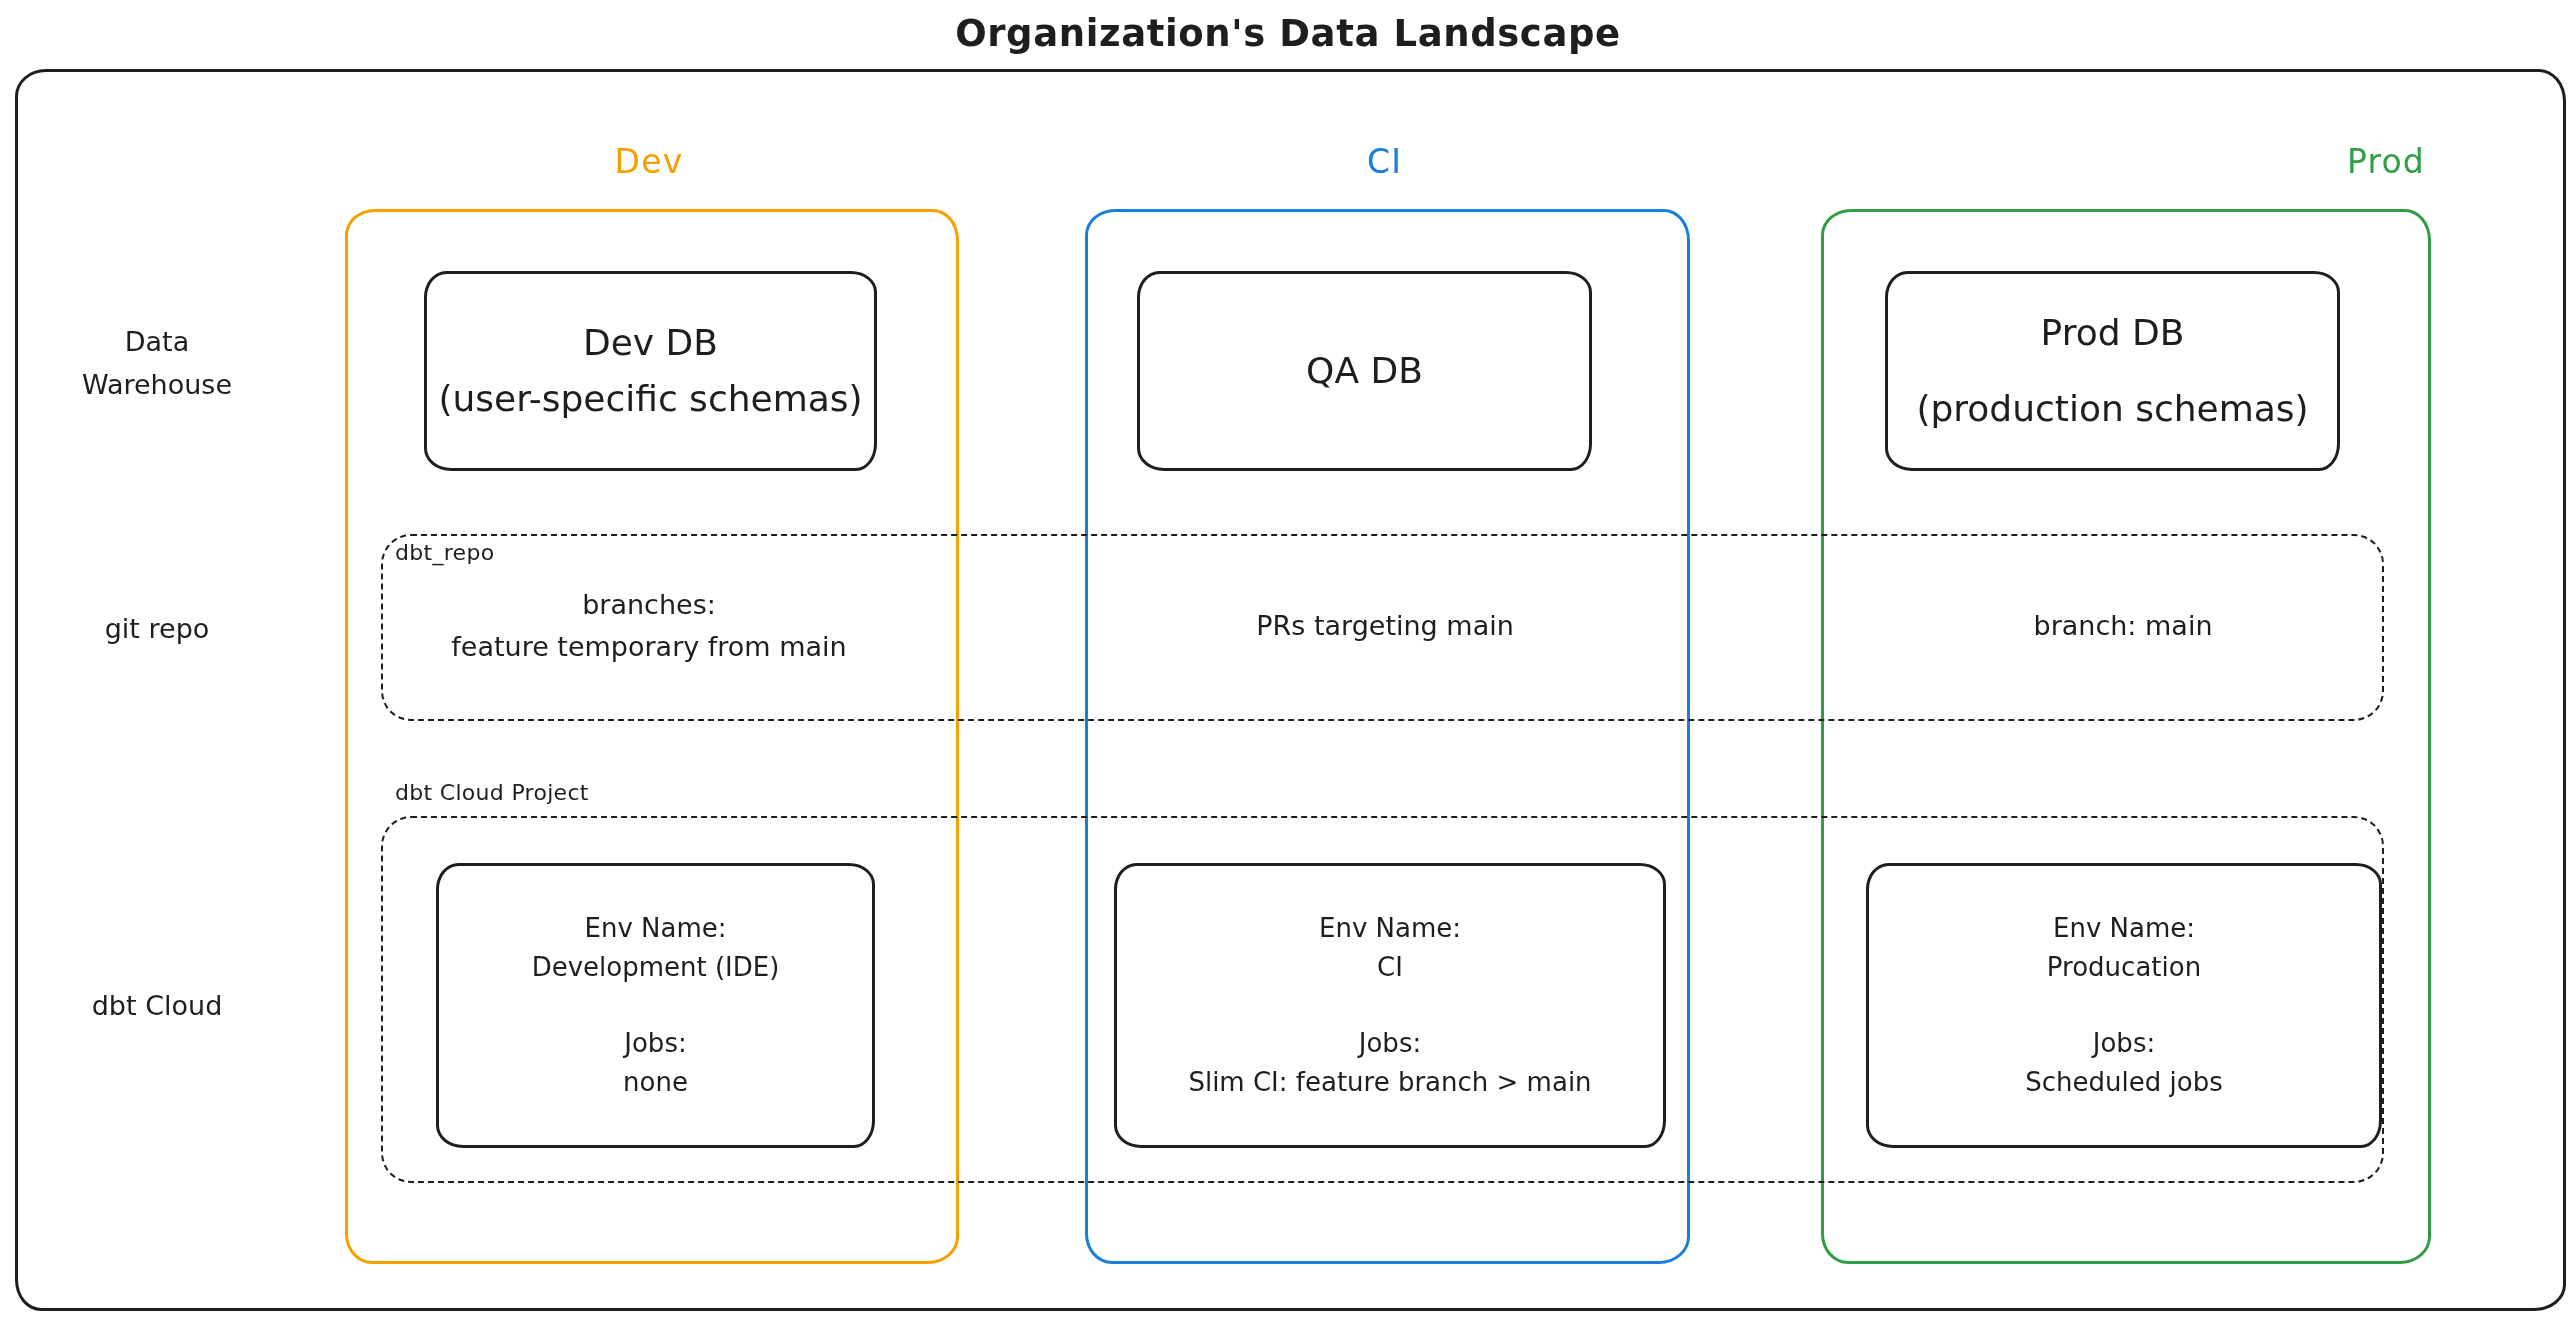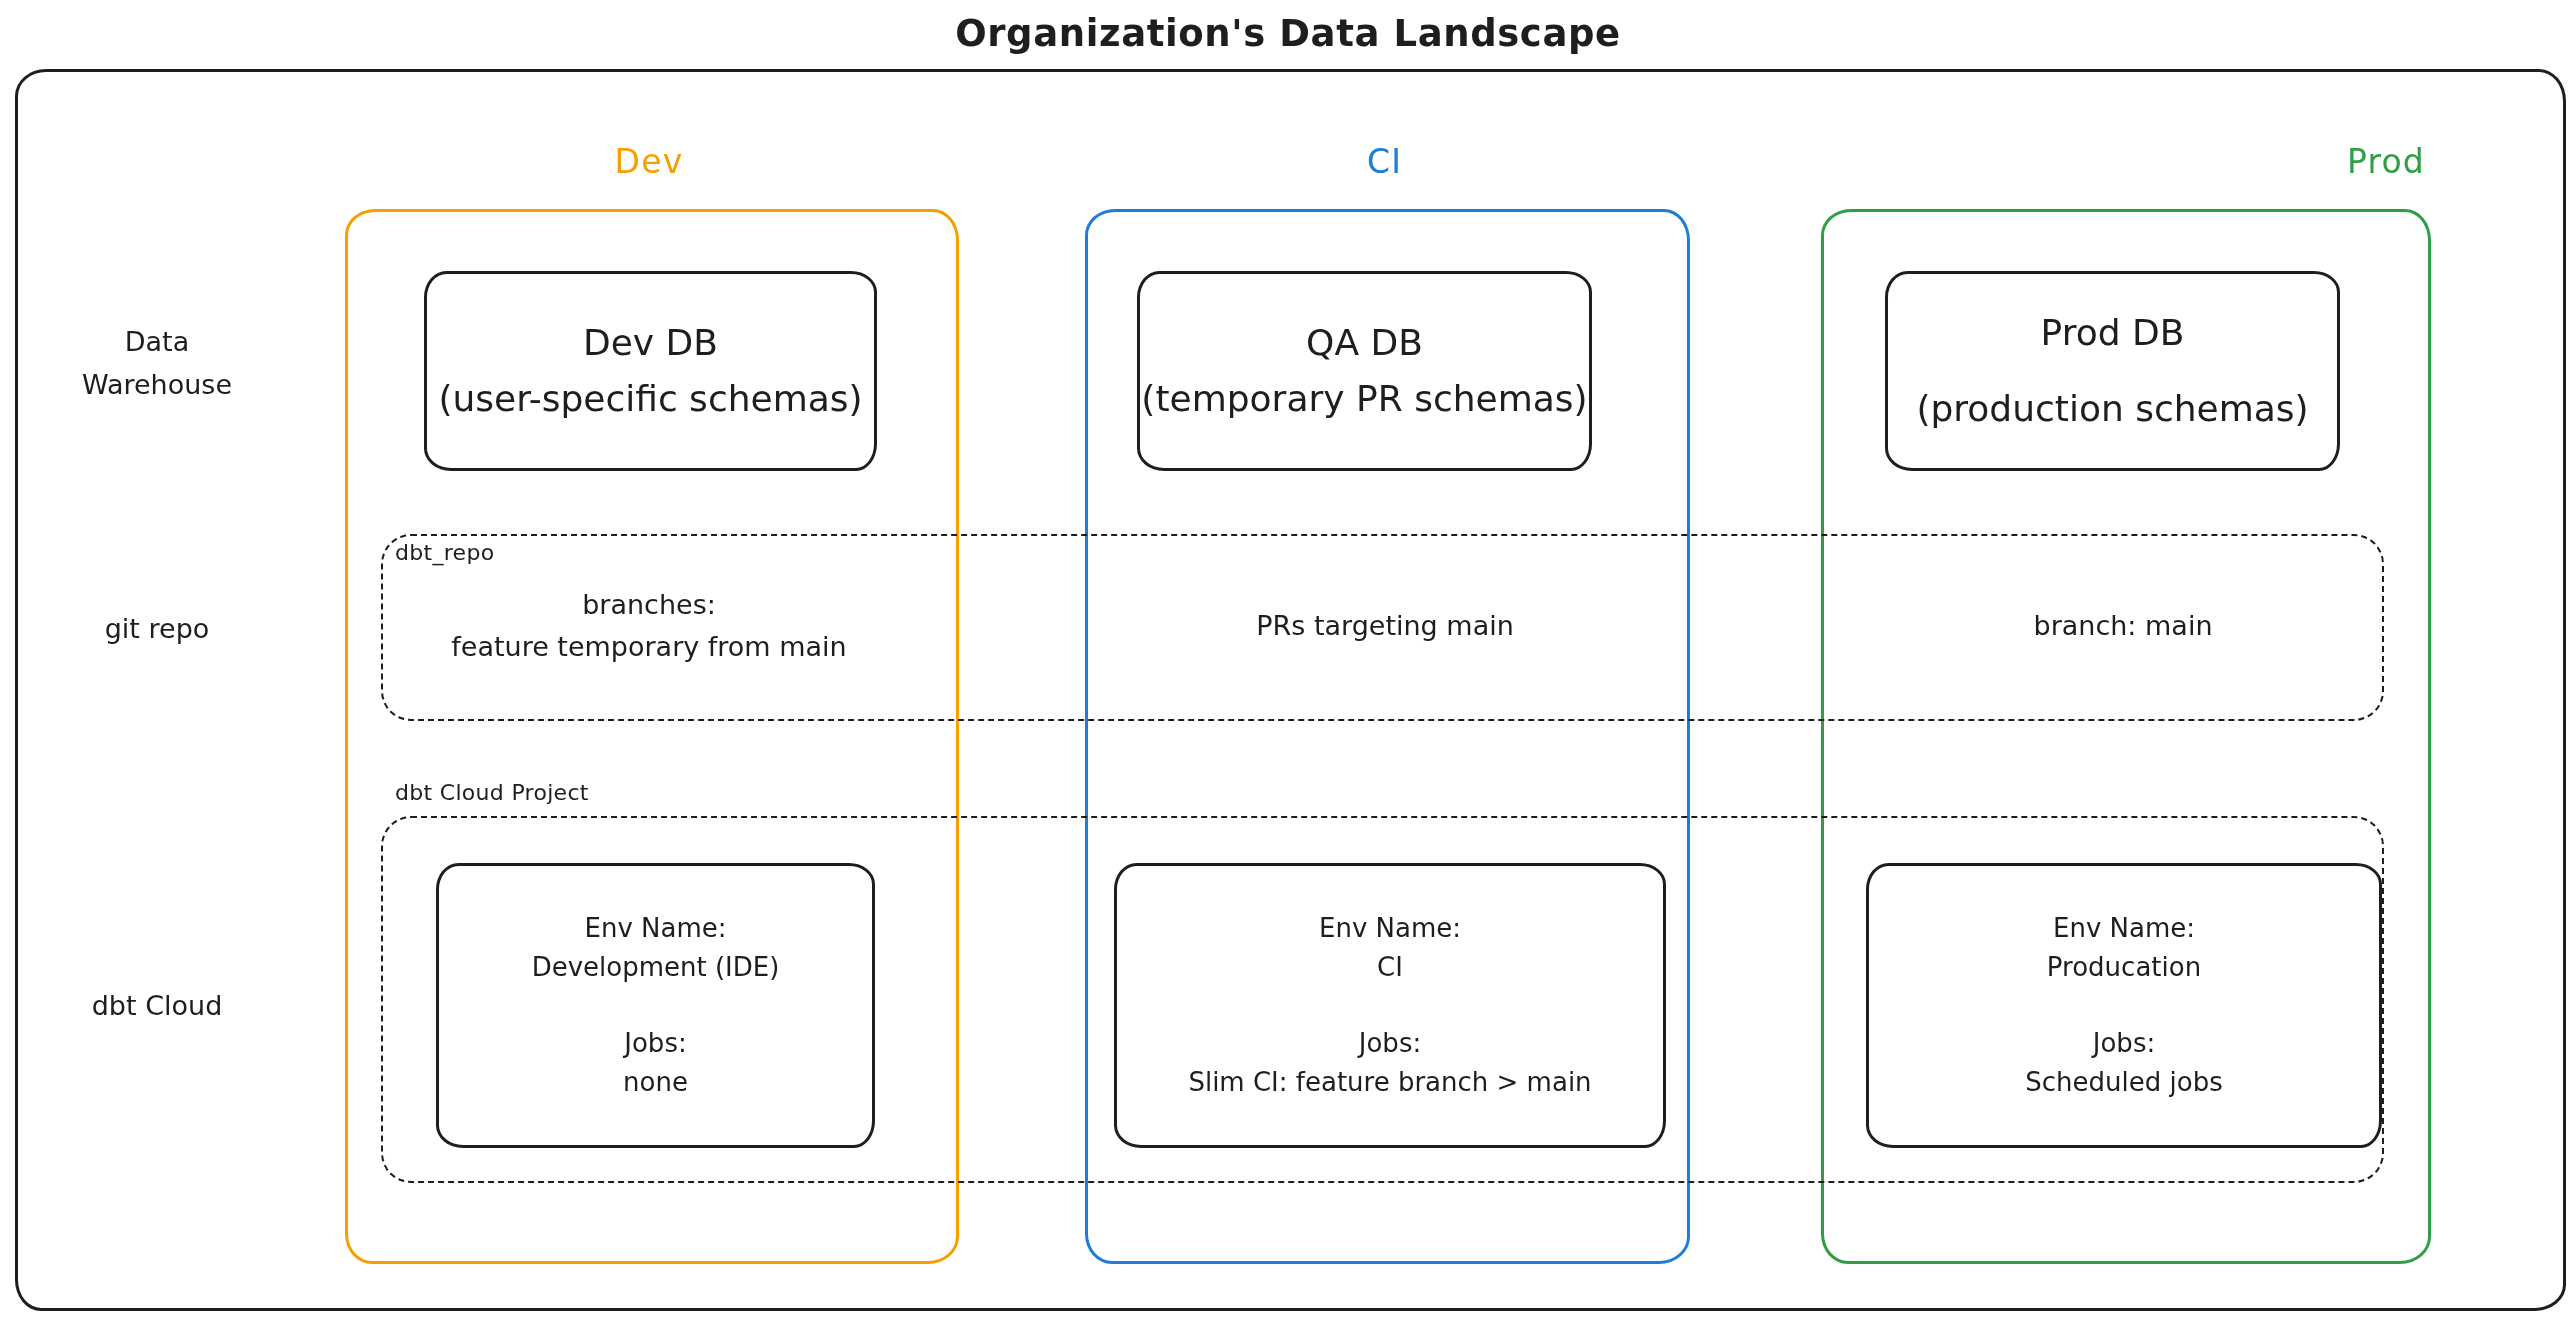--- a/index.html
+++ b/index.html
@@ -83,21 +83,20 @@
   </div>
   <div class="abs row-label" style="top:607px;">git repo</div>
   <div class="abs row-label" style="top:984px;">dbt Cloud</div>
 
   <div class="abs node-box db-box" style="left:424px;width:447px;">
     <p>Dev DB</p>
     <p>(user-specific schemas)</p>
   </div>
   <div class="abs node-box db-box" style="left:1137px;width:449px;">
     <p>QA DB</p>
-    <p>(temporary PR schemas)</p>
   </div>
   <div class="abs node-box db-box" style="left:1885px;width:449px;gap:20px;">
     <p>Prod DB</p>
     <p>(production schemas)</p>
   </div>
 
   <div class="abs band-label" style="left:395px;top:499px;margin-top:40px;">dbt_repo</div>
   <div class="abs dashed-band band-repo"></div>
 
   <div class="abs git-cell" style="left:365px;width:568px;">

